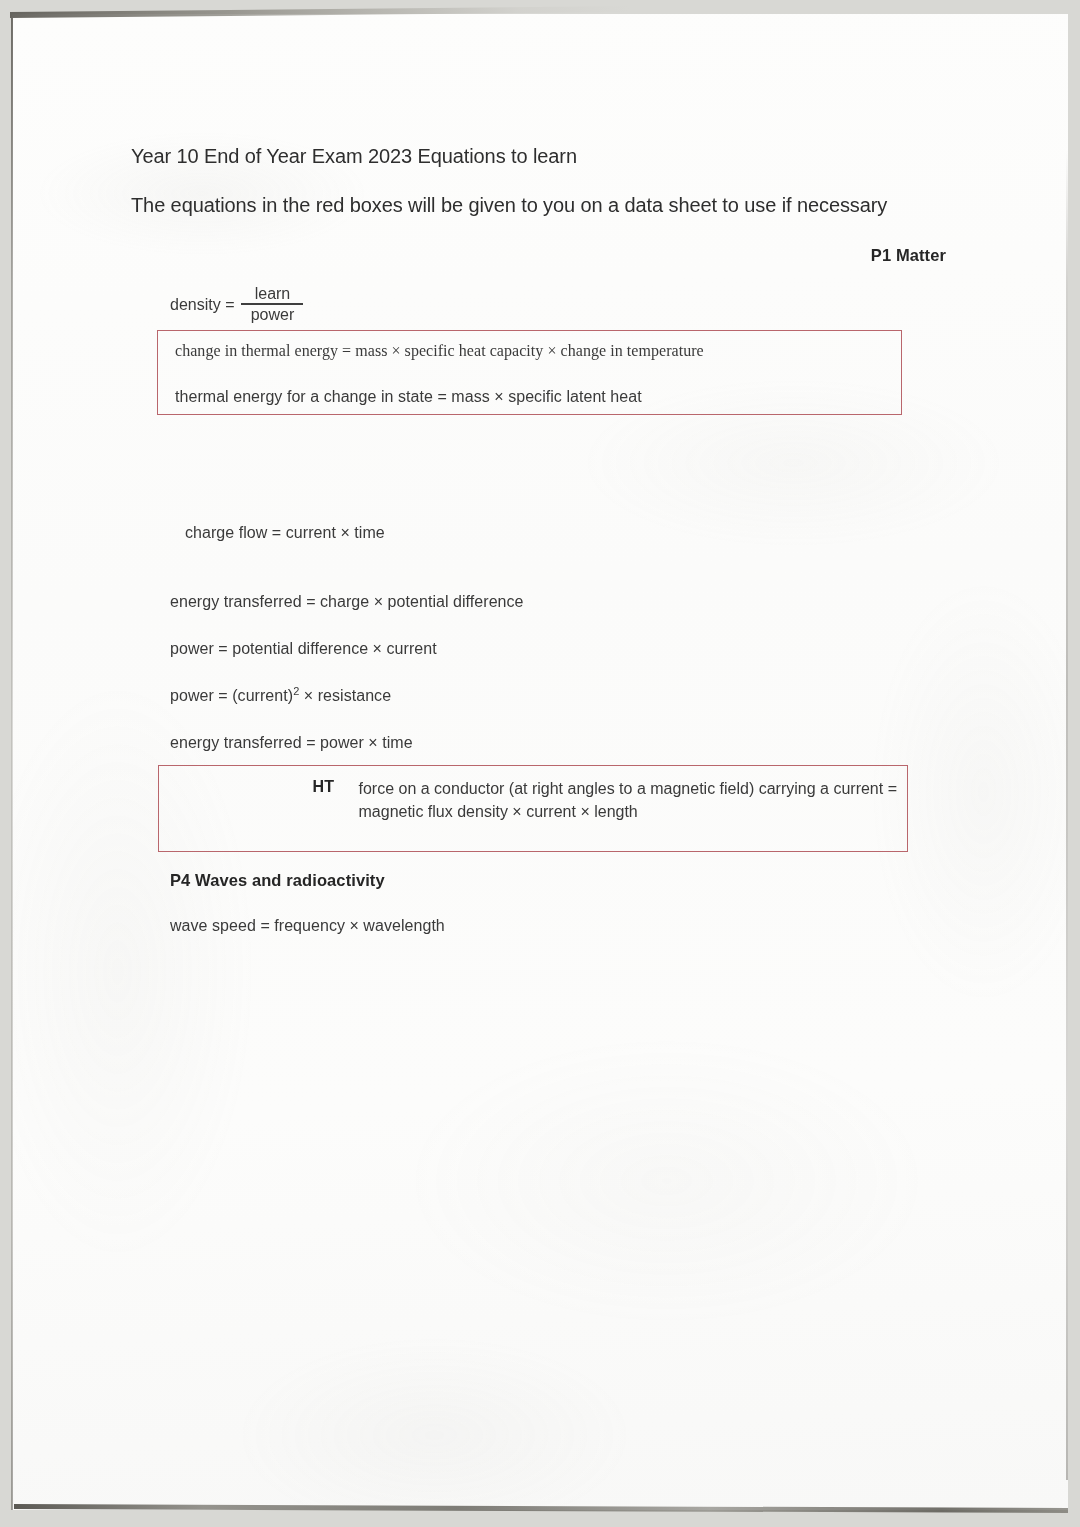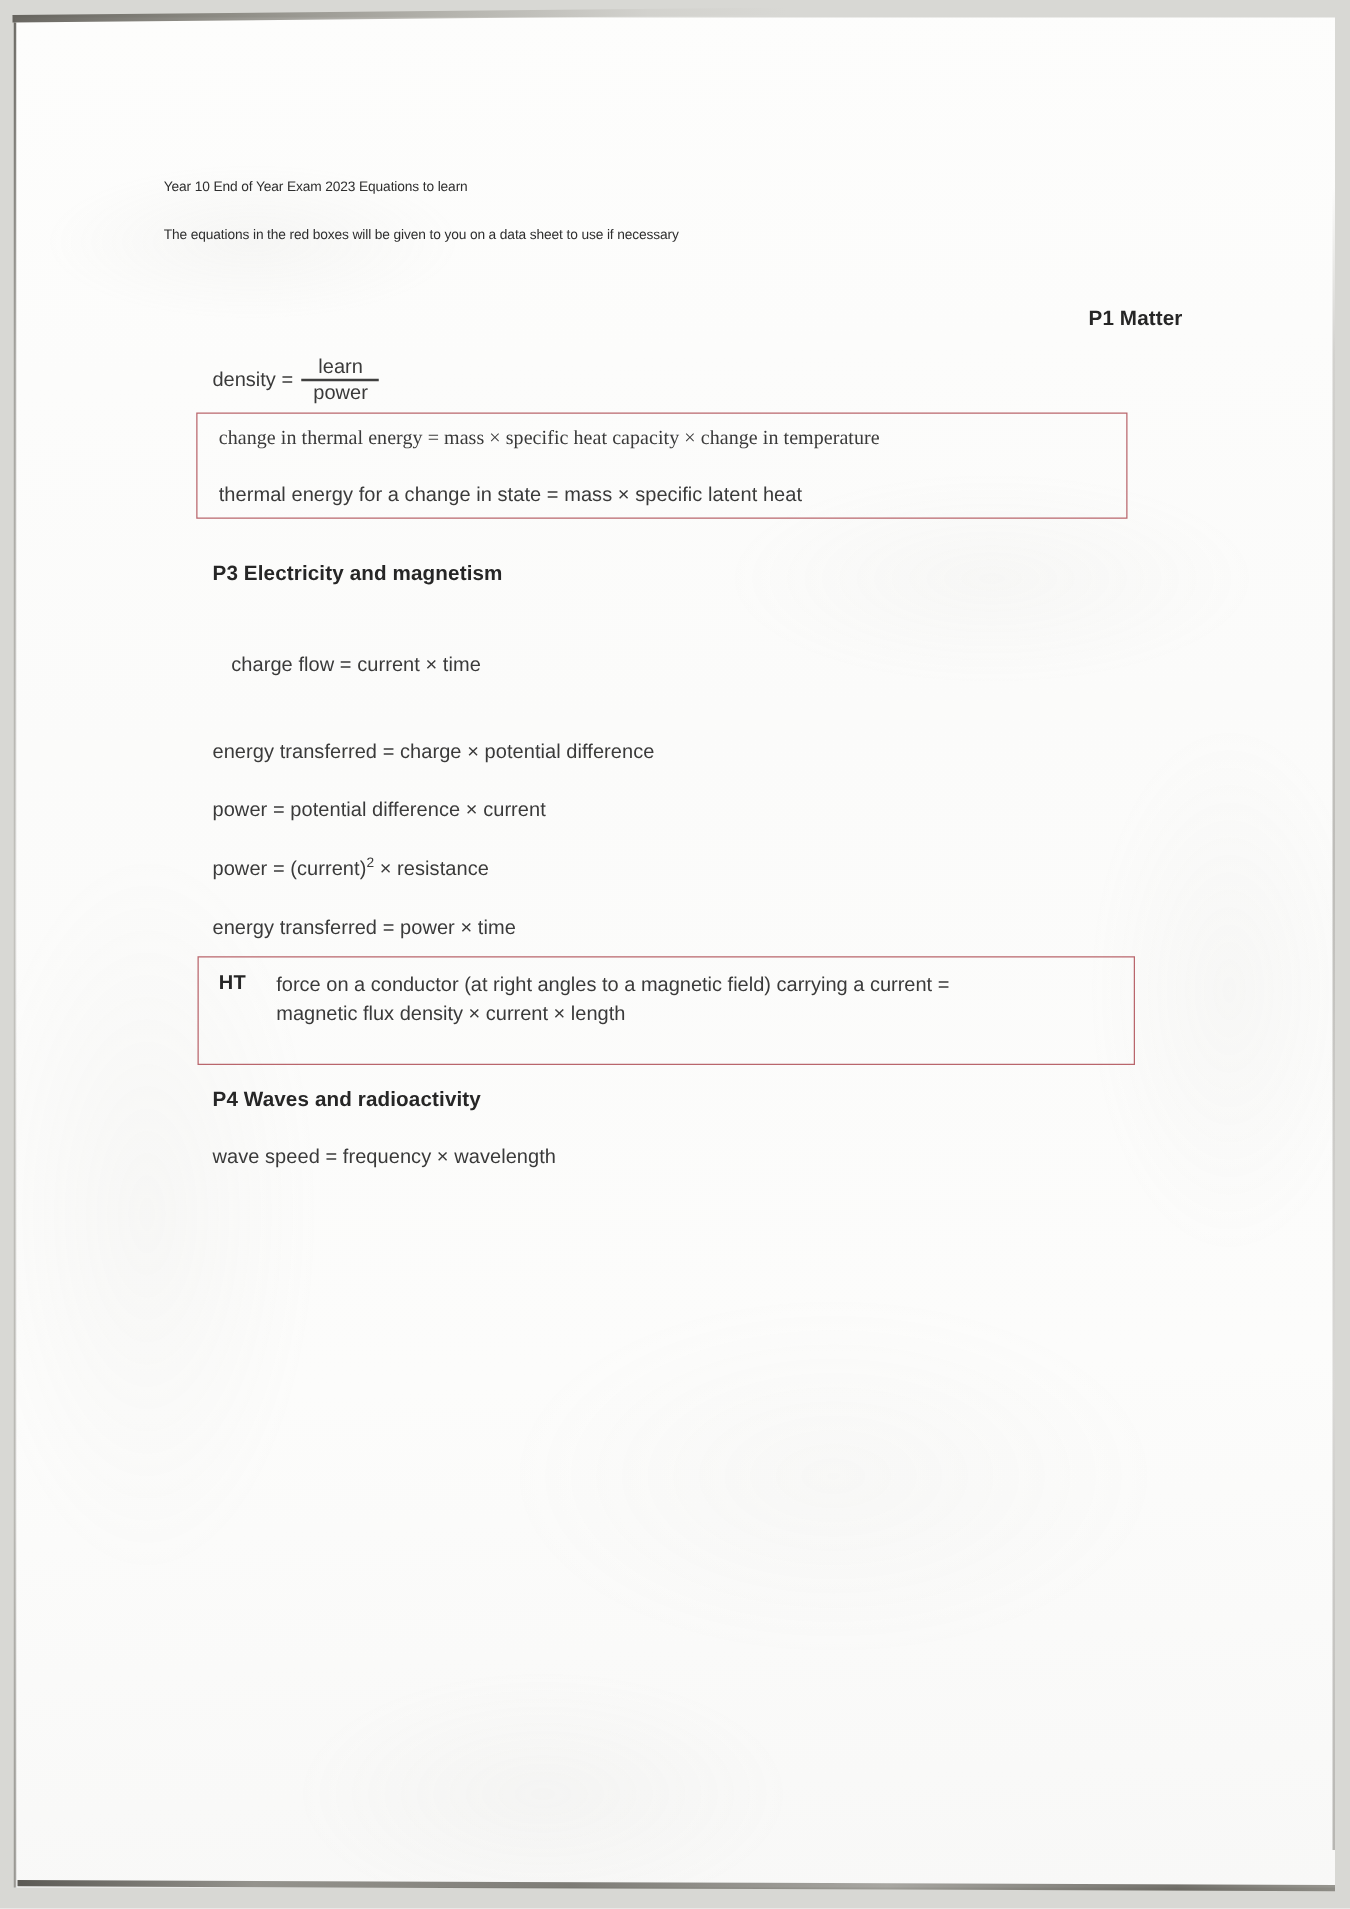--- a/index.html
+++ b/index.html
@@ -108,21 +108,21 @@
   }
 
   
 
   .doc-header {
     position: absolute;
     left: 131px;
     top: 144px;
     width: 800px;
     color: #2e2e2e;
-    font-size: 11px;
+    font-size: 20px;
     line-height: 1.25;
     letter-spacing: -0.1px;
   }
   .doc-header .hdr-line { margin: 0 0 24px 0; white-space: nowrap; }
 
   .body-block {
     position: absolute;
     left: 170px;
     top: 246px;
     width: 760px;
@@ -188,20 +188,21 @@
     box-sizing: border-box;
   }
 
   .red-box .eq { position: absolute; }
 
   .ht-row {
     position: absolute;
     display: flex;
     font-size: 16px;
     color: #3a3a3a;
+    justify-content: flex-end;
   }
   .ht-tag {
     font-weight: bold;
     color: #262626;
     width: 46px;
     flex: 0 0 46px;
     letter-spacing: .3px;
   }
   .ht-text { line-height: 1.42; }
 </style>
@@ -237,23 +238,20 @@
         <span class="den">power</span>
       </span>
     </div>
   </div>
 
   <div class="red-box" style="left:157px; top:330px; width:745px; height:85px;">
     <p class="eq" style="left:17px; top:11px;font-family:Liberation Serif, serif;">change in thermal energy = mass × specific heat capacity × change in temperature</p>
     <p class="eq" style="left:17px; top:57px;">thermal energy for a change in state = mass × specific latent heat</p>
   </div>
 
-  <div class="body-block" style="top:450px; left:170px;">
-    <p class="sec-heading">P3 Electricity and magnetism</p>
-  </div>
 
   <div class="body-block" style="top:524px; left:170px;margin-left:15px;">
     <p class="eq">charge flow = current × time</p>
   </div>
 
 
   <div class="body-block" style="top:593px; left:170px;">
     <p class="eq">energy transferred = charge × potential difference</p>
   </div>
 

